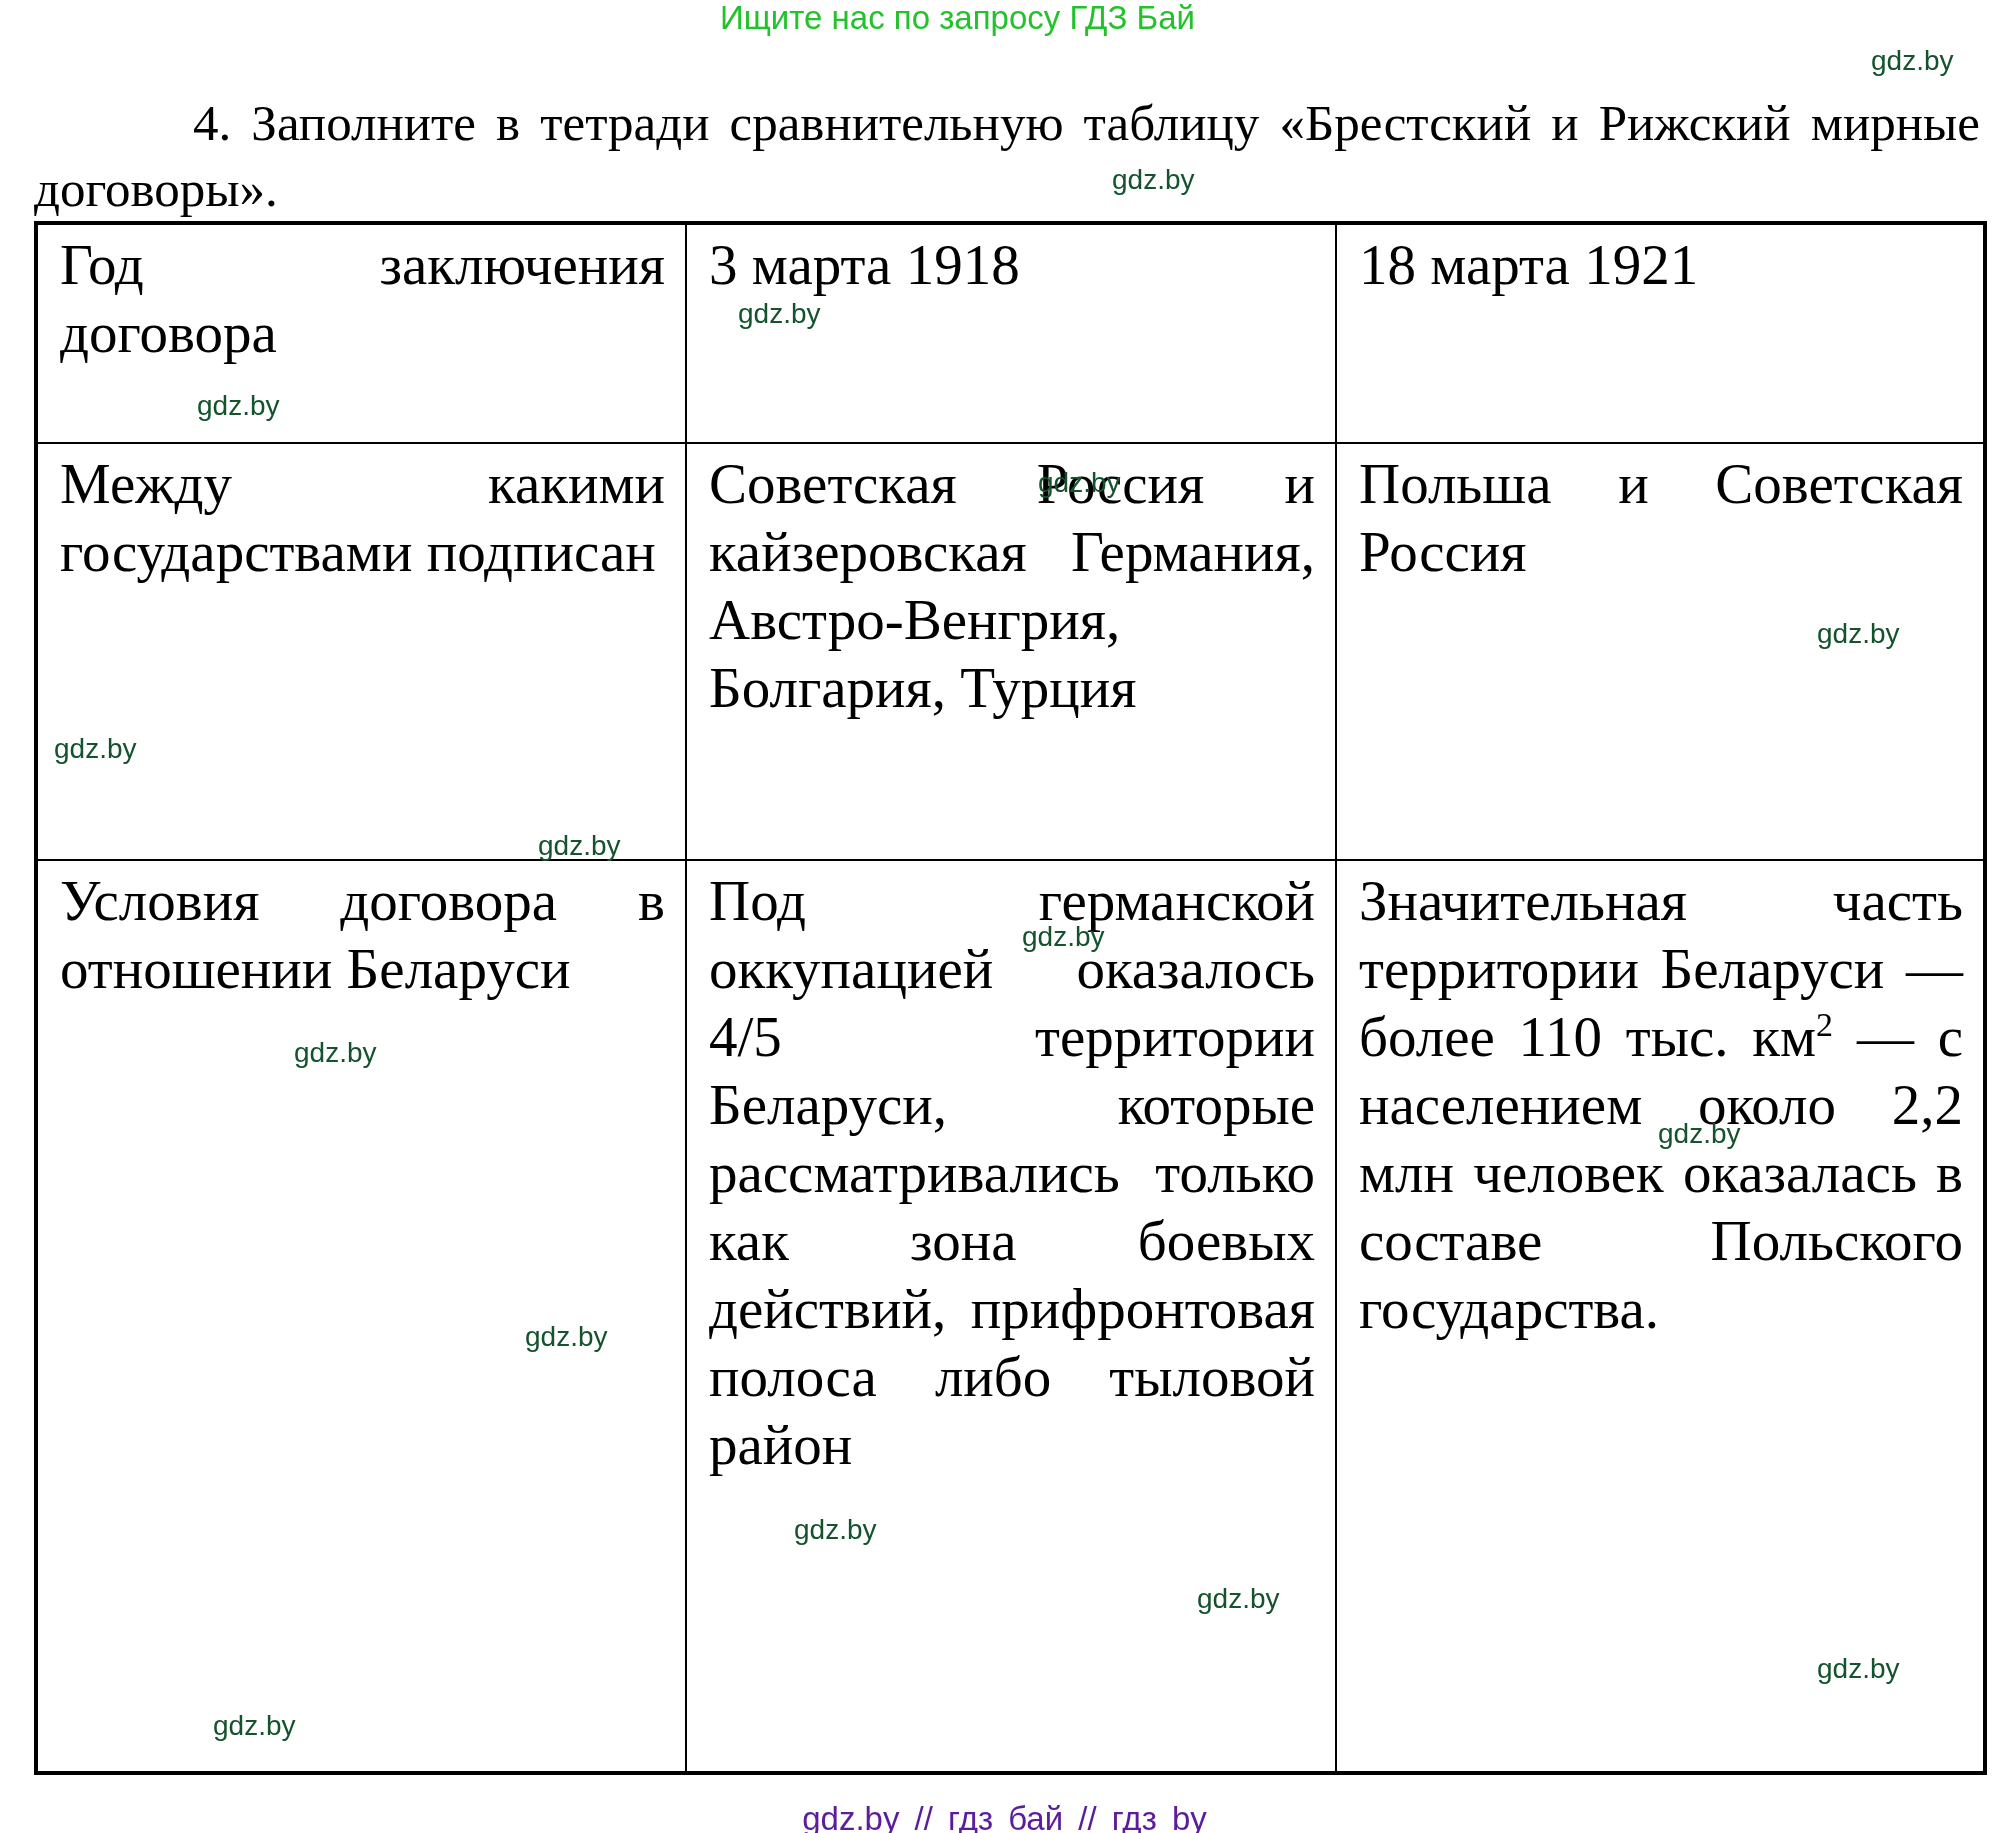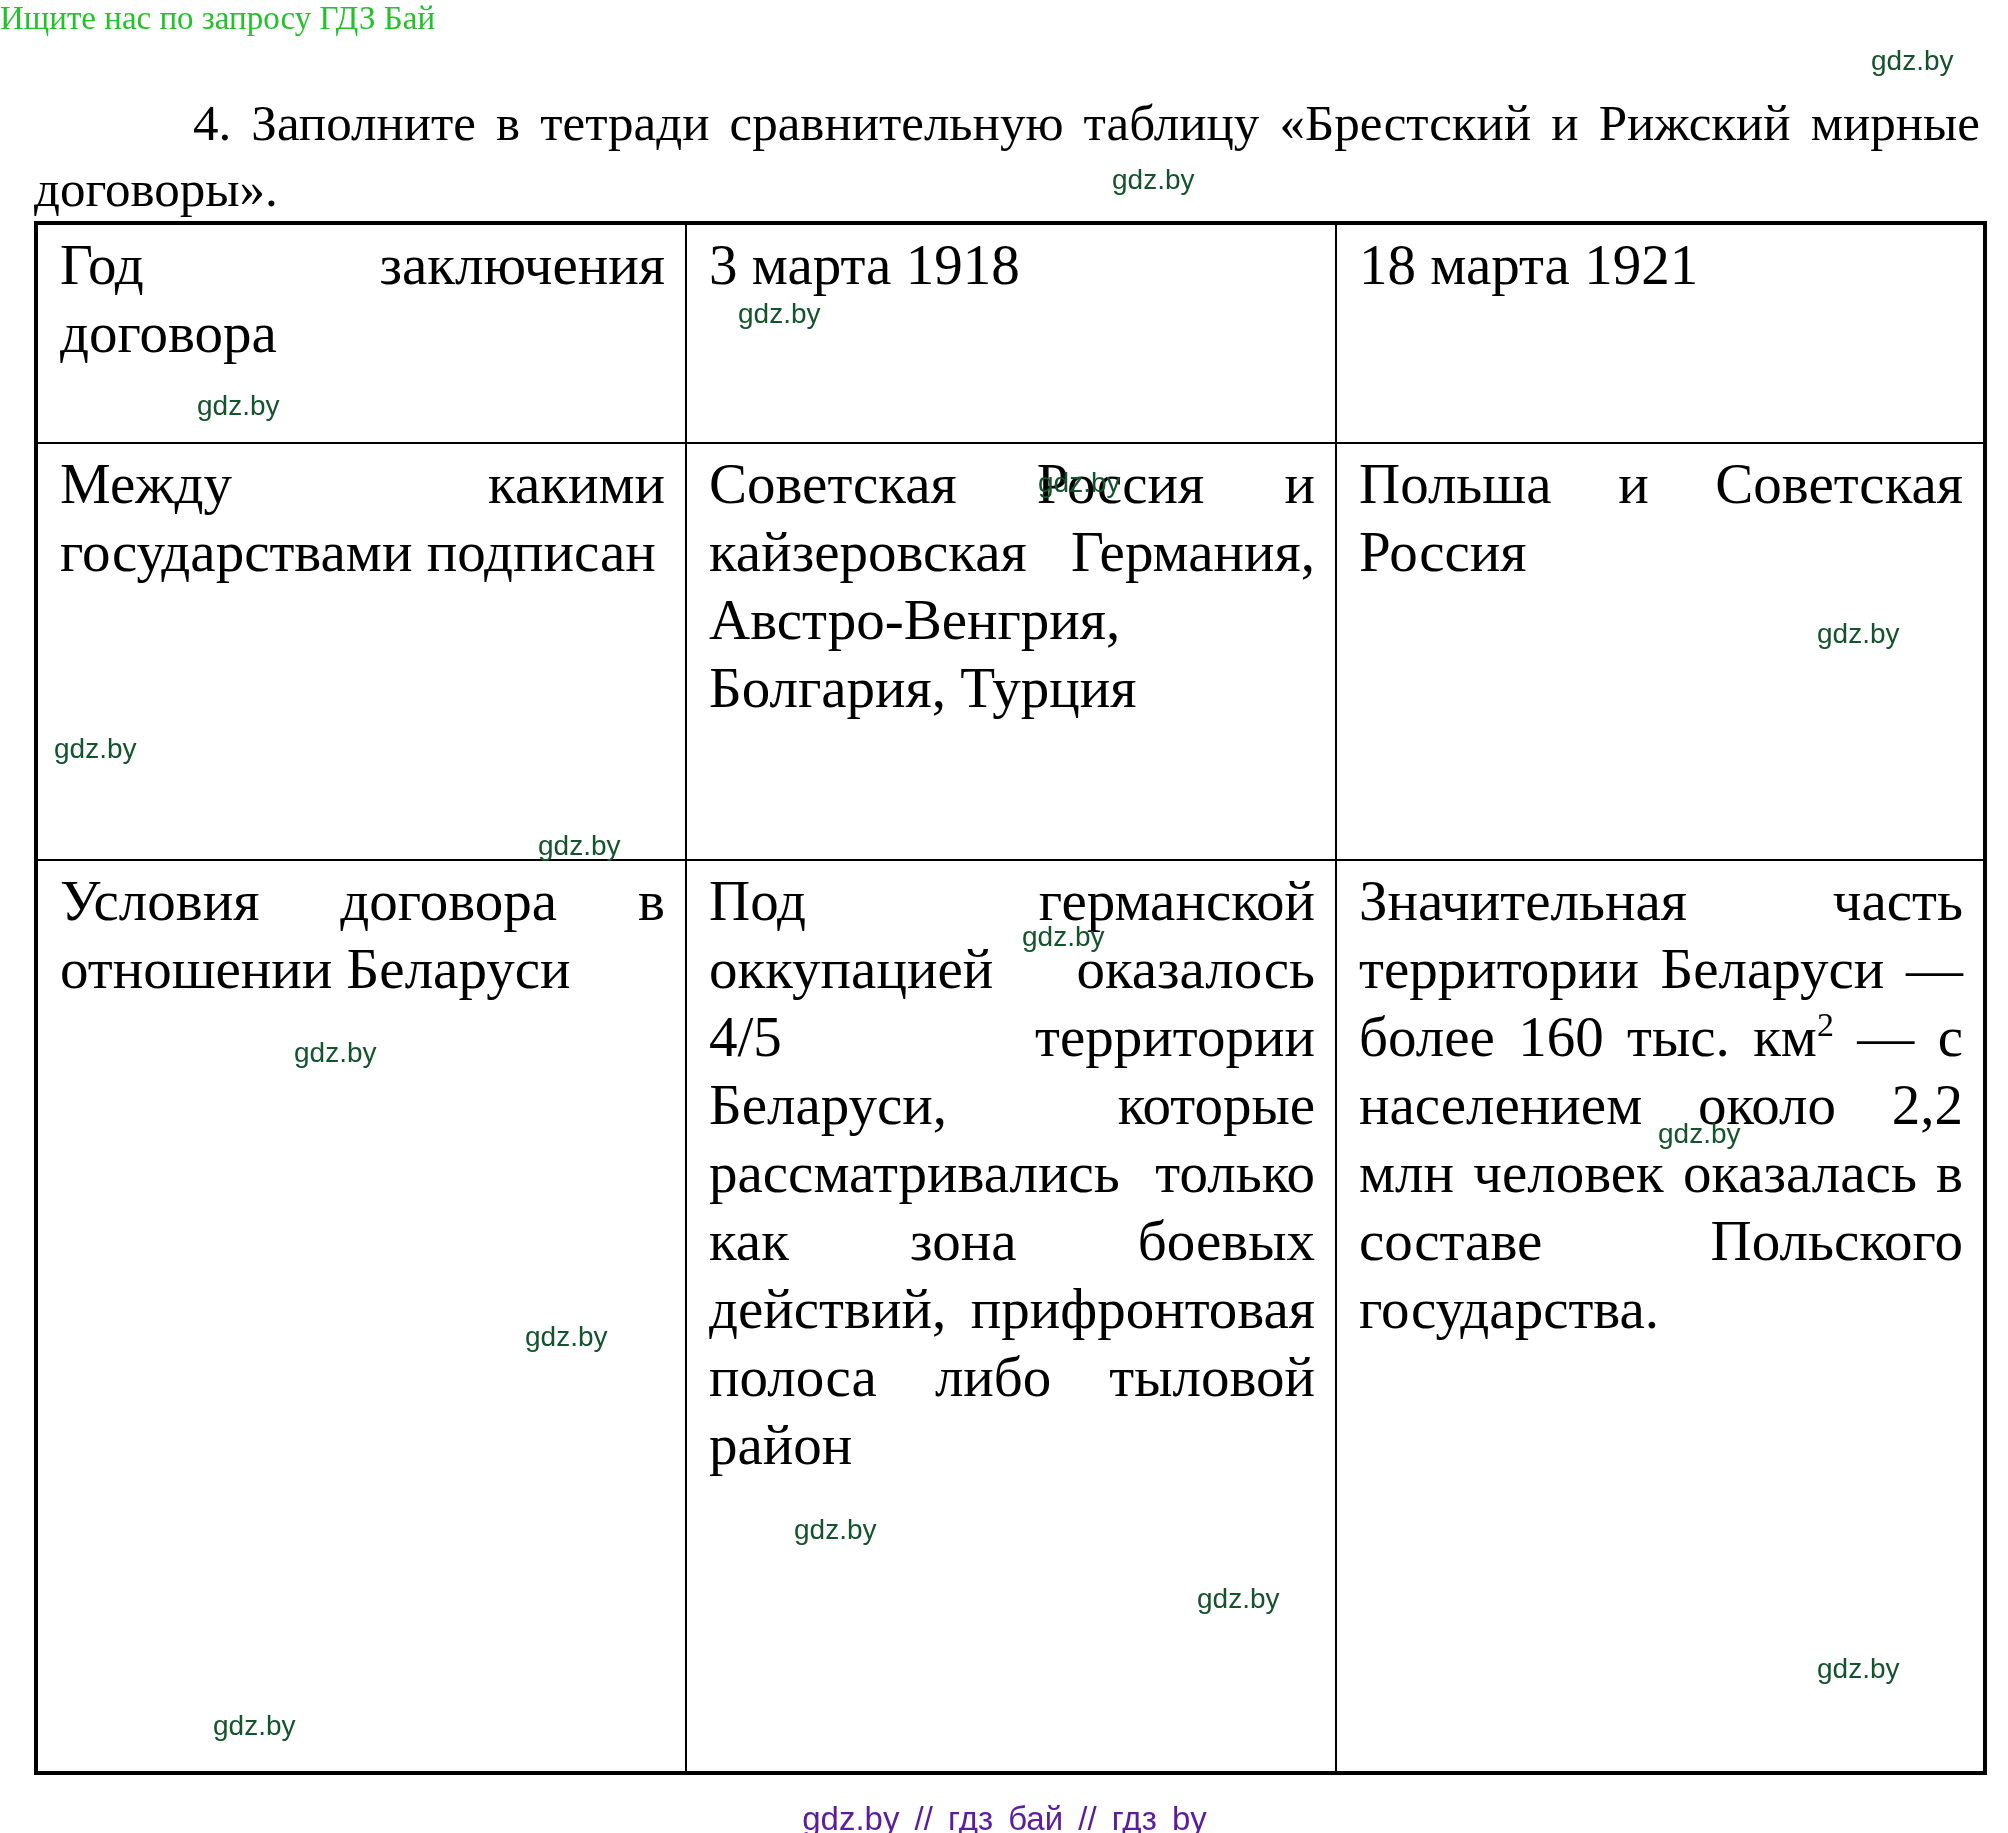--- a/index.html
+++ b/index.html
@@ -1,19 +1,19 @@
 <!DOCTYPE html>
 <html><head>
   <meta charset="utf-8">
   <style>
     html, body { margin: 0; padding: 0; background: #ffffff; }
     body { width: 2009px; height: 1834px; position: relative; overflow: hidden; }
     .banner {
-      position: absolute; top: 0; left: 0; width: 1915px; 
-      font-family: Liberation Serif, serif; font-size: 33px; color: #22c22a;
+      position: absolute; top: 0; left: 0; width: 1915px; text-align: center;
+      font-family: Liberation Sans, sans-serif; font-size: 33px; color: #22c22a;
       line-height: 36px;
     }
     .wm {
       position: absolute; font-family: "Liberation Sans", sans-serif;
       font-size: 28px; color: #14532d; line-height: 30px; white-space: nowrap;
     }
     .task {
       position: absolute; left: 34px; top: 90px; width: 1946px;
       font-family: Liberation Serif, serif; font-size: 51px; line-height: 66px; color: #000;
       text-align: justify; text-align-last: left;
@@ -66,21 +66,21 @@
     <td>18 марта 1921</td>
   </tr>
   <tr class="row-parties">
     <td>Между какими государствами подписан</td>
     <td>Советская Россия и кайзеровская Германия, Австро-Венгрия, Болгария, Турция</td>
     <td>Польша и Советская Россия</td>
   </tr>
   <tr class="row-terms">
     <td>Условия договора в отношении Беларуси</td>
     <td>Под германской оккупацией оказалось 4/5 территории Беларуси, которые рассматривались только как зона боевых действий, прифронтовая полоса либо тыловой район</td>
-    <td><span>Значительная часть территории Беларуси — более 160 тыс. км</span><sup>2</sup><span> — с населением около 2,2 млн человек оказалась в составе Польского государства.</span></td>
+    <td><span>Значительная часть территории Беларуси — более 110 тыс. км</span><sup>2</sup><span> — с населением около 2,2 млн человек оказалась в составе Польского государства.</span></td>
   </tr>
 </tbody>
   </table>
 
 <div class="wm" style="left:738px; top:299px;">gdz.by</div>
 <div class="wm" style="left:197px; top:391px;">gdz.by</div>
 <div class="wm" style="left:1038px; top:468px;">gdz.by</div>
 <div class="wm" style="left:1817px; top:619px;">gdz.by</div>
 <div class="wm" style="left:54px; top:734px;">gdz.by</div>
 <div class="wm" style="left:538px; top:831px;">gdz.by</div>

